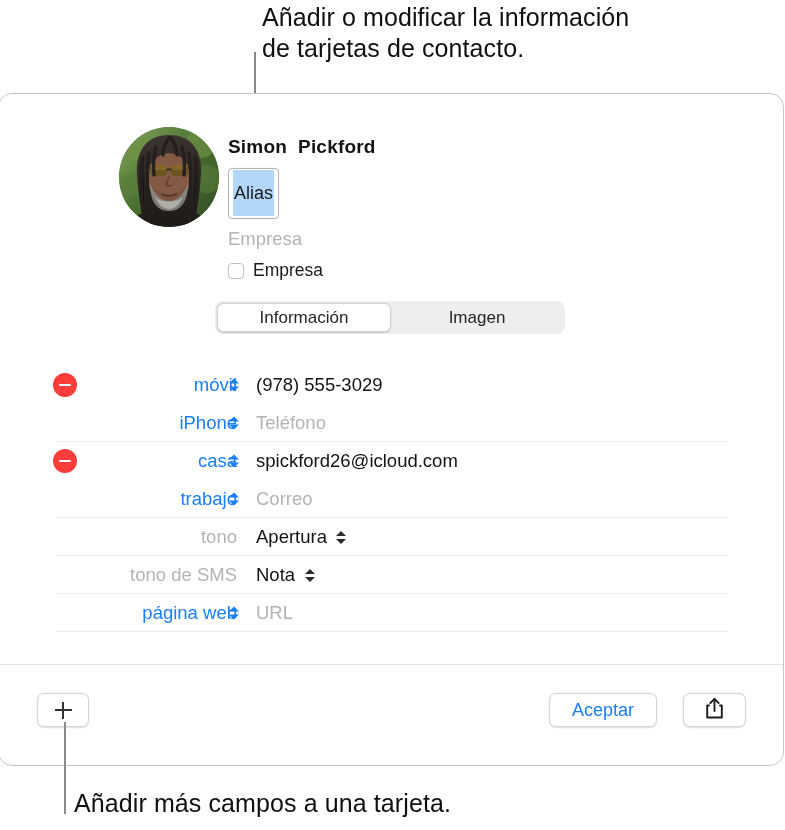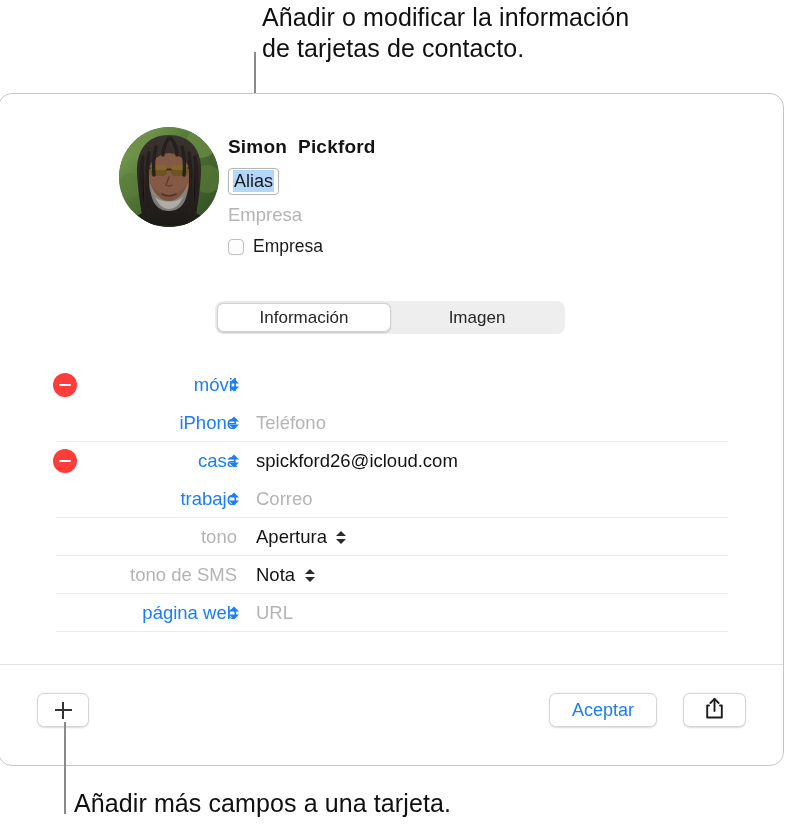--- a/index.html
+++ b/index.html
@@ -106,21 +106,21 @@
     border-radius: 4px;
     background: #ffffff;
     box-shadow: 0 0 0 0.5px rgba(0,0,0,0.04);
   }
   #alias-value {
     display: inline-block;
     background: #b3d7fb;
     font-size: 18px;
     color: #1a1a1a;
     line-height: 22px;
-    padding: 0 1px;
+    padding: 12px 1px;
   }
   #company-placeholder {
     margin-top: 8px;
     font-size: 18.5px;
     color: #b4b4b4;
     line-height: 24px;
   }
   #company-check-row {
     margin-top: 9px;
     display: flex;
@@ -426,20 +426,23 @@
   <div id="field-list">
       <div class="field-row">
         <div class="remove-btn">
           <span class="bar"></span>
         </div>
         <div class="field-label link">móvil</div>
         <div class="stepper">
           <span class="chev up"></span>
           <span class="chev down"></span>
         </div>
+        <div class="field-value">
+          <span>(978) 555-3029</span>
+        </div>
       </div>
       <div class="field-row divider-below">
         <div class="field-label link">iPhone</div>
         <div class="stepper">
           <span class="chev up"></span>
           <span class="chev down"></span>
         </div>
         <div class="field-value placeholder">
           <span>Teléfono</span>
         </div>

